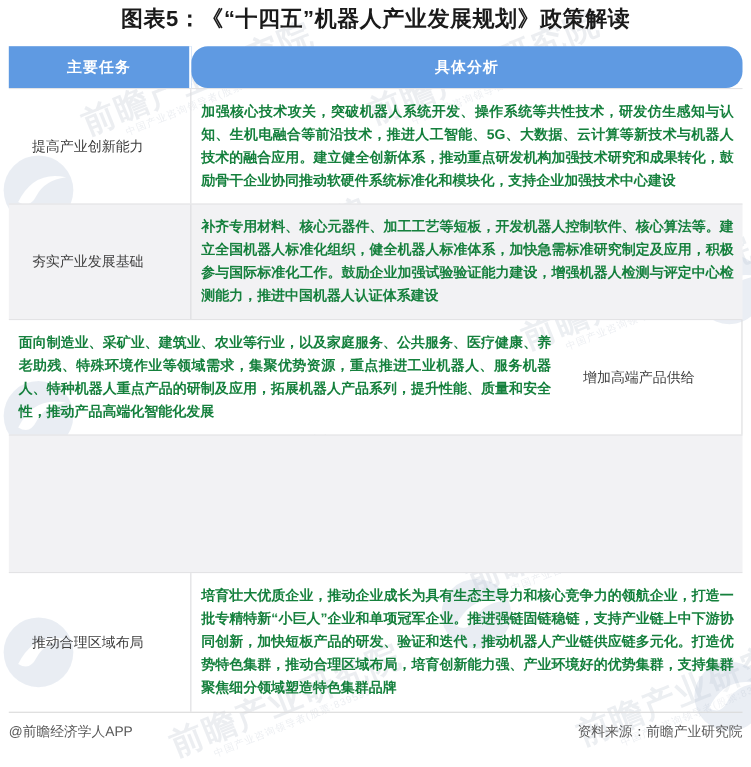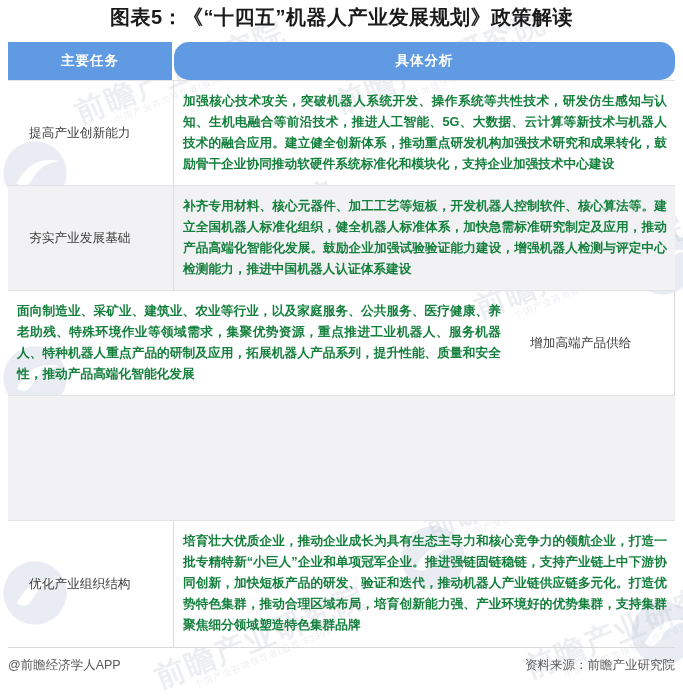--- a/index.html
+++ b/index.html
@@ -192,33 +192,33 @@
       <div class="th col-analysis">具体分析</div>
     </div>
 
     <div class="tr r1">
       <div class="td task">提高产业创新能力</div>
       <div class="td analysis">加强核心技术攻关，突破机器人系统开发、操作系统等共性技术，研发仿生感知与认知、生机电融合等前沿技术，推进人工智能、5G、大数据、云计算等新技术与机器人技术的融合应用。建立健全创新体系，推动重点研发机构加强技术研究和成果转化，鼓励骨干企业协同推动软硬件系统标准化和模块化，支持企业加强技术中心建设</div>
     </div>
 
     <div class="tr r2 alt">
       <div class="td task">夯实产业发展基础</div>
-      <div class="td analysis">补齐专用材料、核心元器件、加工工艺等短板，开发机器人控制软件、核心算法等。建立全国机器人标准化组织，健全机器人标准体系，加快急需标准研究制定及应用，推动产品高端化智能化发展。鼓励企业加强试验验证能力建设，增强机器人检测与评定中心检测能力，推进中国机器人认证体系建设</div>
+      <div class="td analysis">补齐专用材料、核心元器件、加工工艺等短板，开发机器人控制软件、核心算法等。建立全国机器人标准化组织，健全机器人标准体系，加快急需标准研究制定及应用，积极参与国际标准化工作。鼓励企业加强试验验证能力建设，增强机器人检测与评定中心检测能力，推进中国机器人认证体系建设</div>
     </div>
 
     <div class="tr r3">
       <div class="td analysis">面向制造业、采矿业、建筑业、农业等行业，以及家庭服务、公共服务、医疗健康、养老助残、特殊环境作业等领域需求，集聚优势资源，重点推进工业机器人、服务机器人、特种机器人重点产品的研制及应用，拓展机器人产品系列，提升性能、质量和安全性，推动产品高端化智能化发展</div>
       <div class="td task">增加高端产品供给</div>
     </div>
 
     <div class="tr r4 alt">
     </div>
 
     <div class="tr r5">
-      <div class="td task">优化产业组织结构</div>
+      <div class="td task">推动合理区域布局</div>
       <div class="td analysis">培育壮大优质企业，推动企业成长为具有生态主导力和核心竞争力的领航企业，打造一批专精特新“小巨人”企业和单项冠军企业。推进强链固链稳链，支持产业链上中下游协同创新，加快短板产品的研发、验证和迭代，推动机器人产业链供应链多元化。打造优势特色集群，推动合理区域布局，培育创新能力强、产业环境好的优势集群，支持集群聚焦细分领域塑造特色集群品牌</div>
     </div>
   </div>
 
   <div class="footer">
     <span>@前瞻经济学人APP</span>
     <span>资料来源：前瞻产业研究院</span>
   </div>
 
 </div>

